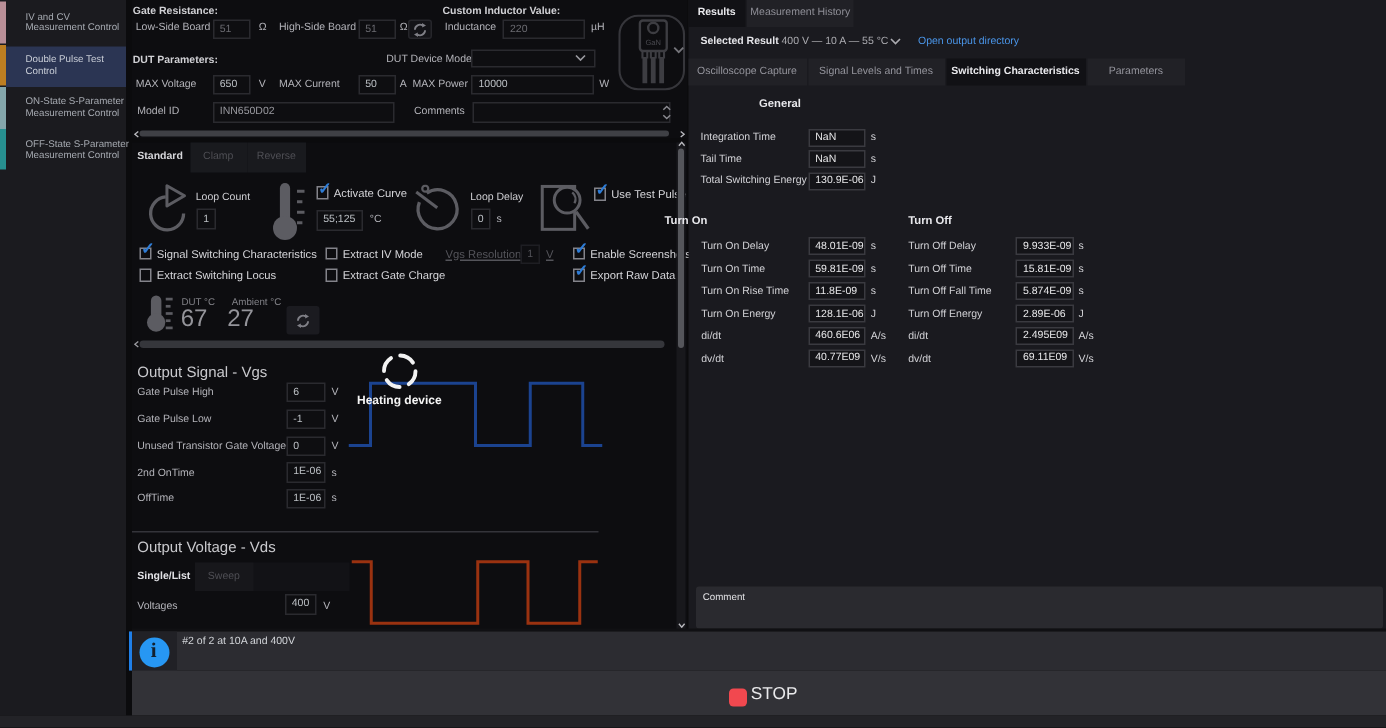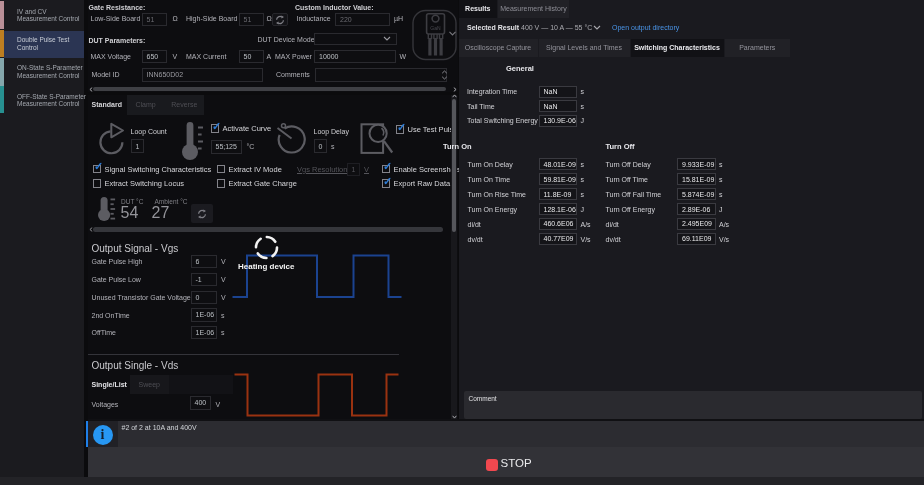--- a/index.html
+++ b/index.html
@@ -166,21 +166,21 @@
 <svg class="a" style="left:96px;top:195.5px;" width="22" height="29" viewBox="0 0 22 29">
   <rect x="4.6" y="1" width="7" height="16" rx="3.5" fill="#5c5c62"></rect>
   <circle cx="8.1" cy="19" r="6.1" fill="#5c5c62"></circle>
   <rect x="14.5" y="2.5" width="4.6" height="1.8" fill="#5c5c62"></rect>
   <rect x="14.5" y="7.3" width="3.2" height="1.8" fill="#5c5c62"></rect>
   <rect x="14.5" y="12.1" width="4.6" height="1.8" fill="#5c5c62"></rect>
   <rect x="14.5" y="16.9" width="3.2" height="1.8" fill="#5c5c62"></rect>
   <rect x="14.5" y="21.7" width="4.6" height="1.8" fill="#5c5c62"></rect>
 </svg>
 <div class="a" style="left:121px;top:198px;font-size:6.5px;color:#808086;">DUT °C</div>
-<div class="a" style="left:120.5px;top:204px;font-size:16px;color:#94949a;">54</div>
+<div class="a" style="left:120.5px;top:204px;font-size:16px;color:#94949a;">67</div>
 <div class="a" style="left:154.5px;top:198px;font-size:6.5px;color:#808086;">Ambient °C</div>
 <div class="a" style="left:151.5px;top:204px;font-size:16px;color:#94949a;">27</div>
 <div class="a" style="left:190.5px;top:204px;width:22.5px;height:18.5px;background:#1b1b20;border-radius:2px;"></div>
 <svg class="a" style="left:196.5px;top:209px;" width="10" height="10" viewBox="0 0 10 10">
   <path d="M1.6 4.8 A3.4 3.4 0 0 1 6.8 2 M8.4 5.2 A3.4 3.4 0 0 1 3.2 8" stroke="#808087" stroke-width="1.2" fill="none"></path>
   <path d="M6.3 0.4 L6.5 3.4 L9 2 Z M3.7 9.6 L3.5 6.6 L1 8 Z" fill="#808087"></path>
 </svg>
 
 <div class="a" style="left:93px;top:227px;width:350px;height:4.5px;border-radius:2.5px;background:#35363b;"></div>
 <svg class="a" style="left:88.5px;top:227px;" width="4" height="5" viewBox="0 0 4 5">
@@ -211,21 +211,21 @@
   <path d="M2.5 47 H17 V5.5 H87 V47 H123.5 V5.5 H158.5 V47 H171.5" stroke="#1b4390" stroke-width="2" fill="none"></path>
 </svg>
 
 <svg class="a" style="left:252px;top:233px;" width="30" height="30" viewBox="0 0 30 30">
   <circle cx="14.5" cy="14.5" r="10.5" stroke="#f2f2f2" stroke-width="2.6" fill="none" stroke-dasharray="10 6.5" stroke-linecap="round"></circle>
 </svg>
 <div class="a b" style="left:238px;top:262px;font-size:8px;color:#f5f5f5;">Heating device</div>
 
 <div class="a" style="left:88px;top:353.5px;width:311px;height:1px;background:#34343a;"></div>
 
-<div class="a" style="left:91.5px;top:360px;font-size:10px;color:#c9c9cd;">Output Single - Vds</div>
+<div class="a" style="left:91.5px;top:360px;font-size:10px;color:#c9c9cd;">Output Voltage - Vds</div>
 <div class="a" style="left:129.5px;top:374.5px;width:103px;height:19px;background:#121216;"></div>
 <div class="a tab" style="left:129.5px;top:374.5px;width:39.5px;height:19px;background:#17171b;font-size:7px;color:#4e4e54;">Sweep</div>
 <div class="a b" style="left:91.5px;top:379.5px;font-size:7px;line-height:10px;color:#e2e2e6;">Single/List</div>
 <div class="a t8" style="left:91.5px;top:400px;">Voltages</div>
 <div class="a box" style="left:189.5px;top:395.5px;width:21.5px;height:14px;">400</div>
 <div class="a t8" style="left:215.5px;top:400px;">V</div>
 
 <svg class="a" style="left:232px;top:370px;" width="170" height="49" viewBox="0 0 170 49">
   <path d="M2.5 4.5 H15.5 V45.5 H86.5 V4.5 H120 V45.5 H154.5 V4.5 H166.5" stroke="#9a3210" stroke-width="2" fill="none"></path>
 </svg>

